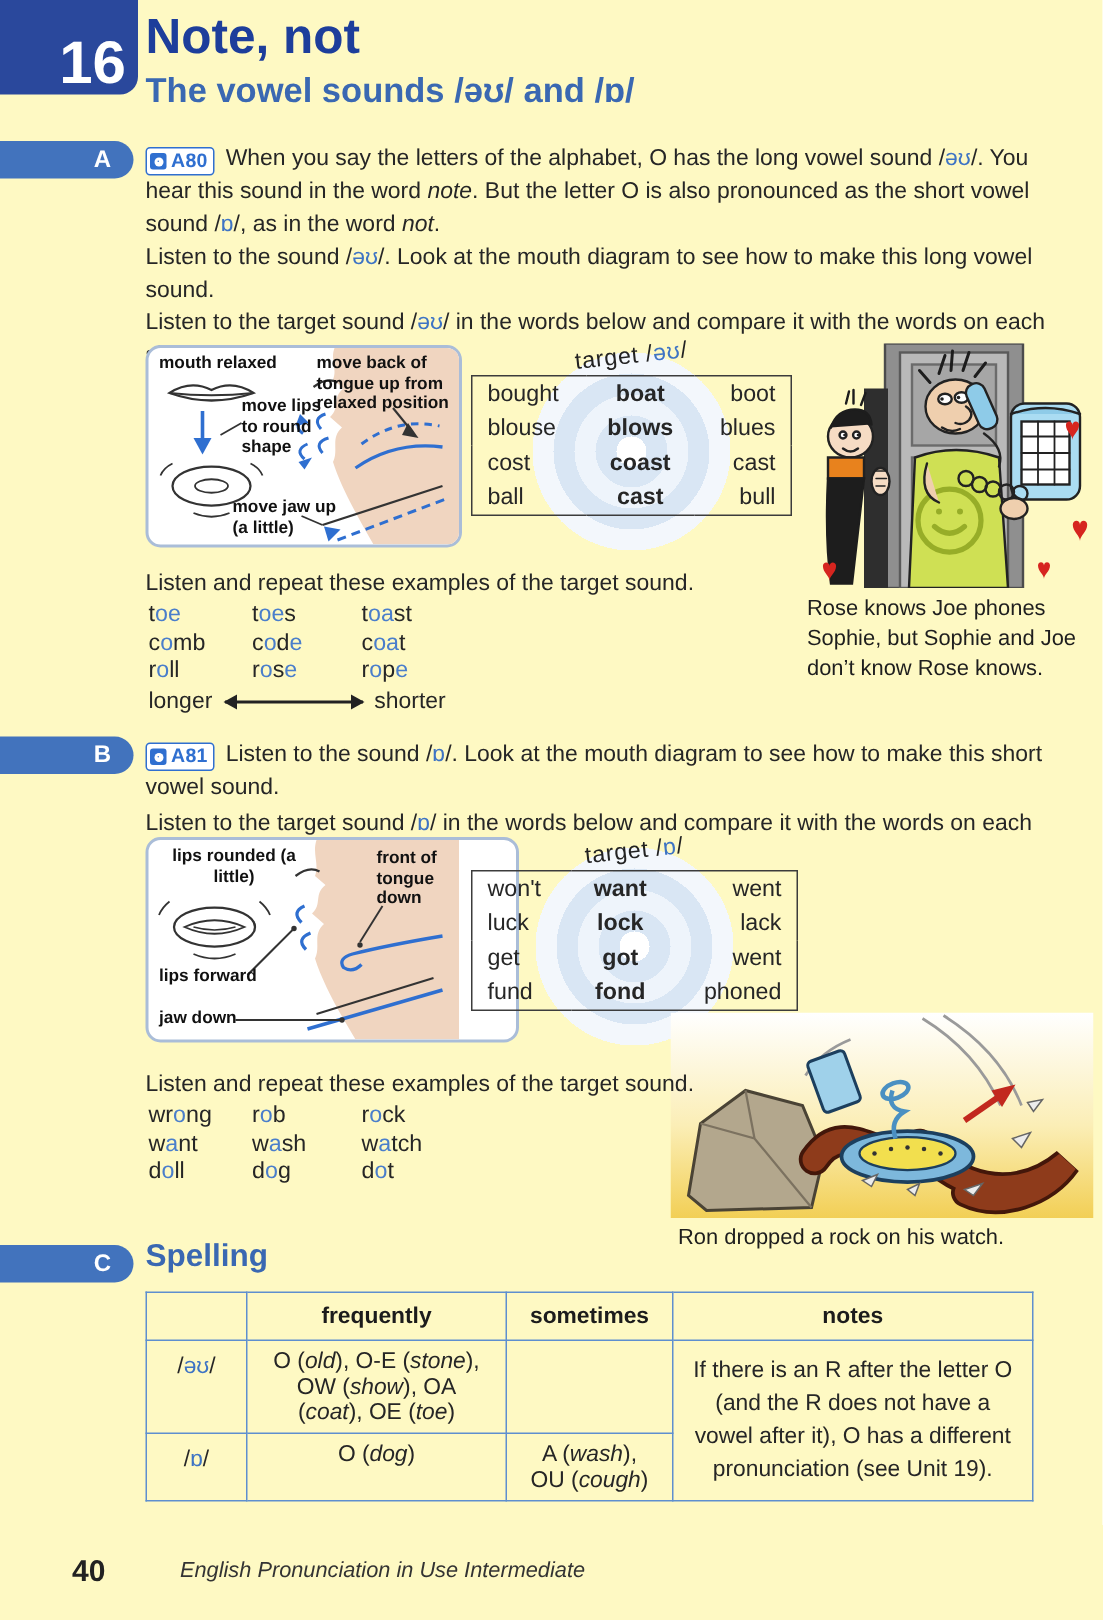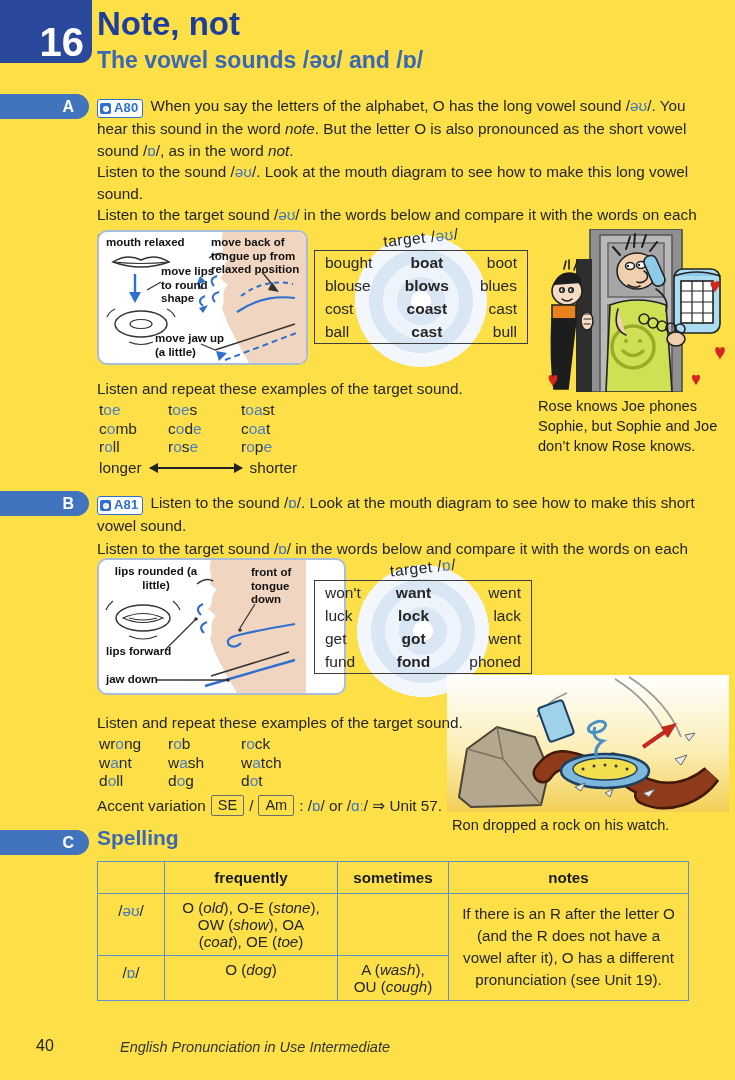--- a/index.html
+++ b/index.html
@@ -1,17 +1,17 @@
 <!DOCTYPE html>
 <html><head>
 <meta charset="utf-8">
 <style>
   html,body{margin:0;padding:0;background:#ffffff;}
   .page{
-    position:relative;width:735px;height:1080px;margin:0 auto;background:#fde047;
+    position:relative;width:735px;height:1080px;margin:0 auto;background:#fef9c3;
     font-family:"Liberation Sans","DejaVu Sans",sans-serif;color:#262626;overflow:hidden;
   }
   .abs{position:absolute;}
 
   
   .unit-box{
     left:0;top:0;width:84px;height:63px;background:#2a489c;
     border-radius:0 0 12px 0;display:flex;align-items:flex-end;justify-content:flex-end;
     color:#fff;font-size:40px;font-weight:bold;padding:0 8px 0 0;line-height:1.05;
   }
@@ -88,21 +88,21 @@
   .sp-table{border-collapse:collapse;width:592px;table-layout:fixed;}
   .sp-table th,.sp-table td{border:1.6px solid #5e8fcf;font-size:15.2px;padding:5px 10px;vertical-align:top;text-align:center;color:#262626;}
   .sp-table th{font-weight:bold;color:#1c1c1c;padding-top:7px;padding-bottom:7px;}
   .sp-table .ipa-col{width:46px;}
   .sp-table .freq-col{width:152px;}
   .sp-table .some-col{width:90px;}
   .sp-table td.notes-cell{vertical-align:middle;line-height:1.45;}
   .sp-table td.ipa-cell{padding-top:8px;}
 
   
-  .footer-page{left:36px;top:1037px;font-size:16px;font-weight:normal;color:#222;}
+  .footer-page{left:48px;top:1037px;font-size:20px;font-weight:bold;color:#222;}
   .footer-title{left:120px;top:1039px;font-size:14.5px;font-style:italic;color:#333;}
 </style>
 </head>
 <body>
 
 <div class="page">
 
   <div class="abs unit-box">
     <span>16</span>
   </div>
@@ -383,27 +383,20 @@
     <span><span>r</span><span class="seg-hl">o</span><span>b</span></span>
     <span><span>r</span><span class="seg-hl">o</span><span>ck</span></span>
     <span><span>w</span><span class="seg-hl">a</span><span>nt</span></span>
     <span><span>w</span><span class="seg-hl">a</span><span>sh</span></span>
     <span><span>w</span><span class="seg-hl">a</span><span>tch</span></span>
     <span><span>d</span><span class="seg-hl">o</span><span>ll</span></span>
     <span><span>d</span><span class="seg-hl">o</span><span>g</span></span>
     <span><span>d</span><span class="seg-hl">o</span><span>t</span></span>
   </div>
 
-  <div class="abs accent-line" style="left:97px;top:795px;">
-    <span>Accent variation</span>
-    <span class="tag-box">SE</span>
-    <span>/</span>
-    <span class="tag-box">Am</span>
-    <span><span>: /</span><span class="seg-ipa">ɒ</span><span>/ or /</span><span class="seg-ipa">ɑː</span><span>/ ⇒ Unit 57.</span></span>
-  </div>
 
   <div class="abs caption" style="left:452px;top:816px;width:270px;">Ron dropped a rock on his watch.</div>
 
   <div class="abs sec-tab" style="top:830px;">
     <span>C</span>
   </div>
   <div class="abs c-heading" style="left:97px;top:826px;">Spelling</div>
 
   <table class="abs sp-table" style="left:97px;top:861px;">
     <tbody>

